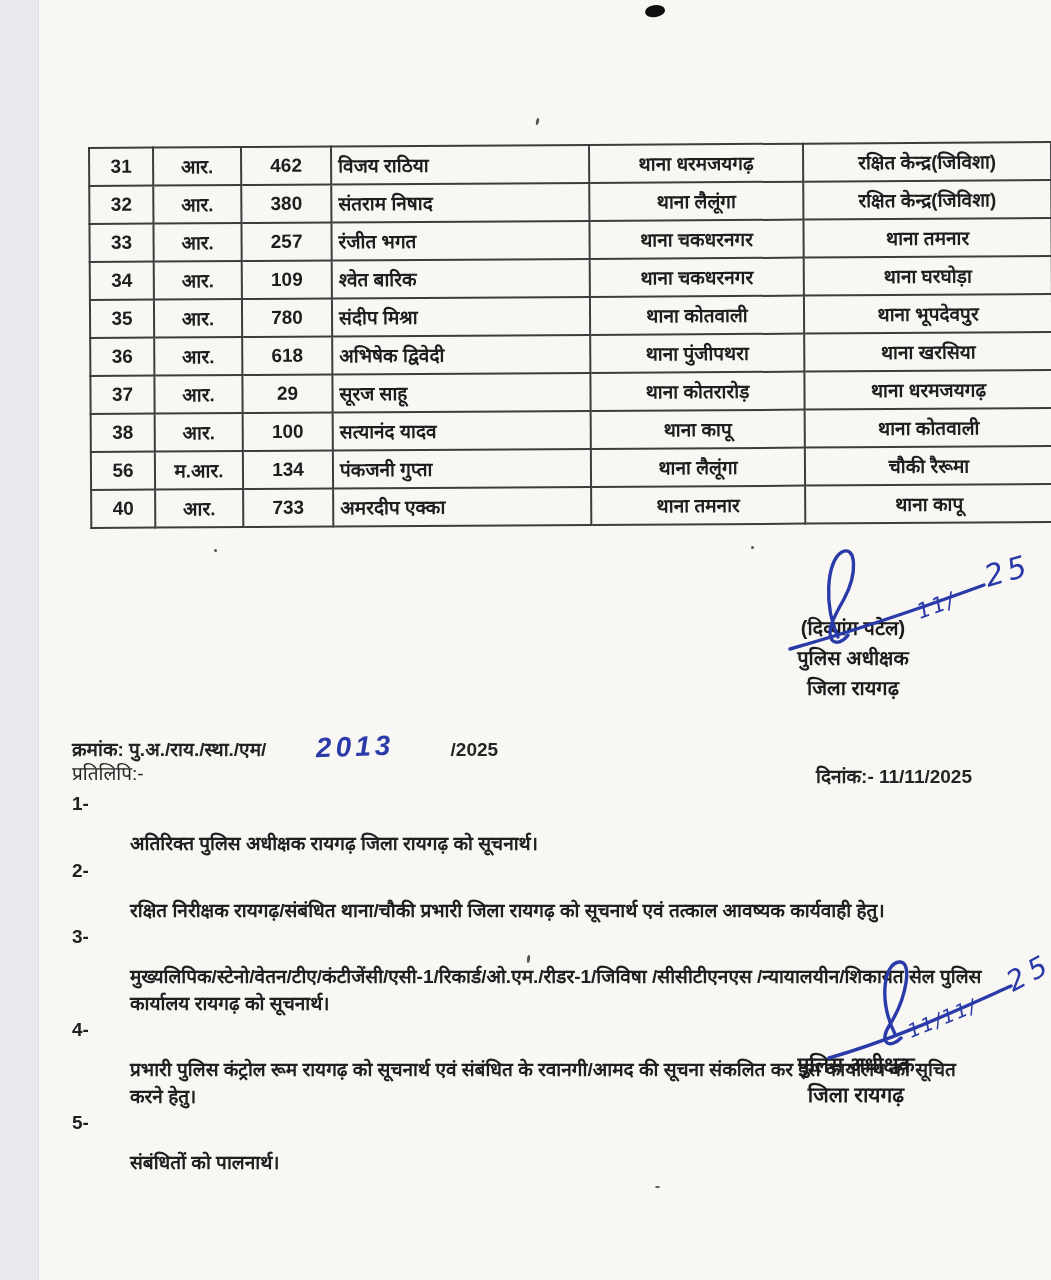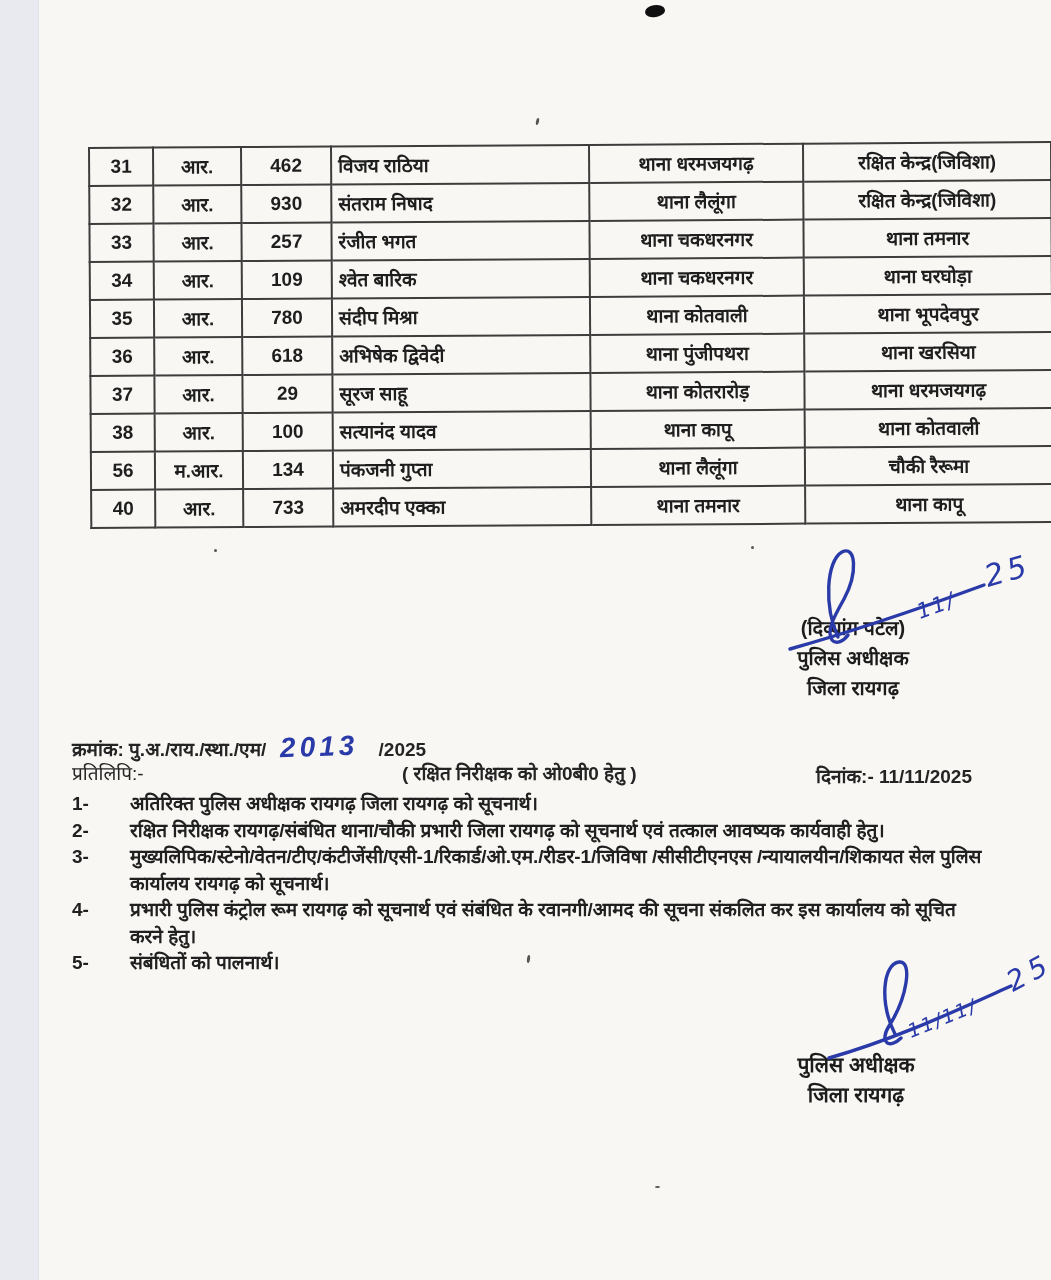--- a/index.html
+++ b/index.html
@@ -46,36 +46,36 @@
     position:absolute;text-align:center;font-weight:700;color:#1c1c1c;
   }
   .sig-top-text{left:758px;top:613px;width:190px;font-size:20px;line-height:30px;}
   .sig-bottom-text{left:766px;top:1050px;width:180px;font-size:21px;line-height:30px;}
   .sig-svg{position:absolute;pointer-events:none;}
   .sig-svg-top{left:772px;top:545px;width:274px;height:125px;}
   .sig-svg-bottom{left:795px;top:952px;width:264px;height:125px;}
 
   .ref-row{
     position:absolute;left:72px;top:731px;display:flex;align-items:baseline;
-    font-size:19px;font-weight:600;
+    font-size:19px;font-weight:600;gap:36px;
   }
   .hand-number{
     font-size:28px;font-weight:600;color:#2a3aa8;
     letter-spacing:4px;margin:0 20px 0 14px;
     transform:rotate(-2deg);font-style:italic;
   }
   .ref-date{
     position:absolute;left:816px;top:763px;font-size:19px;font-weight:600;
   }
   .copy-head{position:absolute;left:72px;top:760px;font-size:19px;font-weight:400;}
   .copy-note{position:absolute;left:402px;top:760px;font-size:19px;font-weight:700;}
   .copies{position:absolute;left:72px;top:791px;width:928px;}
   .copy-item{display:flex;font-size:19px;font-weight:600;line-height:26.5px;color:#202020;}
   .copy-num{width:58px;flex:none;}
-  .copy-text{flex:1;padding-right:6px;}
+  .copy-text{flex:1;padding-right:6px;margin-top:40px;}
   .ink{stroke:#2a3aa8;stroke-width:3.4;fill:none;stroke-linecap:round;}
   .ink-txt{fill:#2a3aa8;font-family:"DejaVu Sans",sans-serif;font-style:italic;}
 </style>
 </head>
 <body>
 
 <div class="page">
   <div class="edge-strip"></div>
   <div class="ink-blob"></div>
   <div class="speck s1"></div>
@@ -90,21 +90,21 @@
         <td class="c-sno">31</td>
         <td class="c-rank">आर.</td>
         <td class="c-num">462</td>
         <td class="c-name">विजय राठिया</td>
         <td class="c-from">थाना धरमजयगढ़</td>
         <td class="c-to">रक्षित केन्द्र(जिविशा)</td>
       </tr>
       <tr>
         <td class="c-sno">32</td>
         <td class="c-rank">आर.</td>
-        <td class="c-num">930</td>
+        <td class="c-num">380</td>
         <td class="c-name">संतराम निषाद</td>
         <td class="c-from">थाना लैलूंगा</td>
         <td class="c-to">रक्षित केन्द्र(जिविशा)</td>
       </tr>
       <tr>
         <td class="c-sno">33</td>
         <td class="c-rank">आर.</td>
         <td class="c-num">257</td>
         <td class="c-name">रंजीत भगत</td>
         <td class="c-from">थाना चकधरनगर</td>
@@ -182,21 +182,20 @@
   </svg>
 
   <div class="ref-row">
     <span>क्रमांक: पु.अ./राय./स्था./एम/</span>
     <span class="hand-number">2013</span>
     <span>/2025</span>
   </div>
   <div class="ref-date">दिनांक:- 11/11/2025</div>
 
   <div class="copy-head">प्रतिलिपि:-</div>
-  <div class="copy-note">( रक्षित निरीक्षक को ओ0बी0 हेतु )</div>
 
   <div class="copies">
     <div class="copy-item">
       <span class="copy-num">1-</span>
       <span class="copy-text">अतिरिक्त पुलिस अधीक्षक रायगढ़ जिला रायगढ़ को सूचनार्थ।</span>
     </div>
     <div class="copy-item">
       <span class="copy-num">2-</span>
       <span class="copy-text">रक्षित निरीक्षक रायगढ़/संबंधित थाना/चौकी प्रभारी जिला रायगढ़ को सूचनार्थ एवं तत्काल आवष्यक कार्यवाही हेतु।</span>
     </div>

